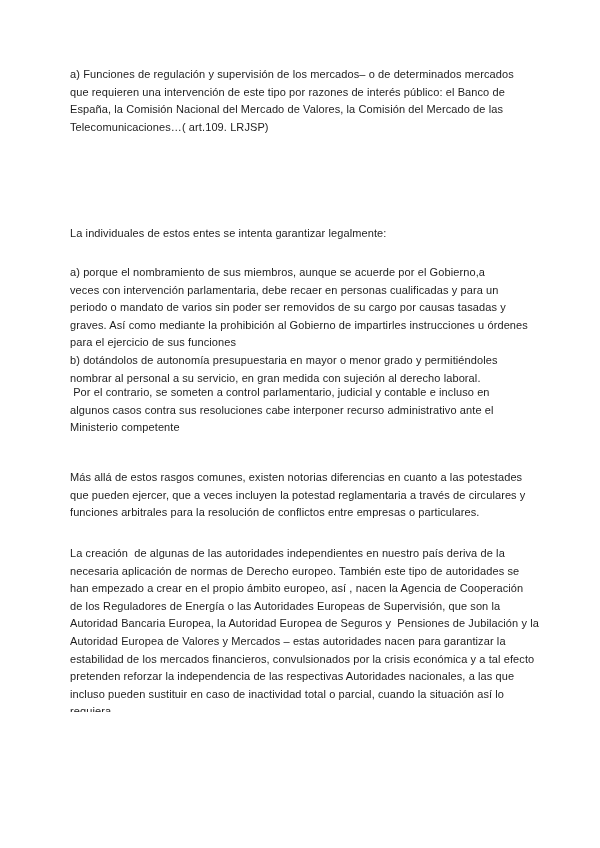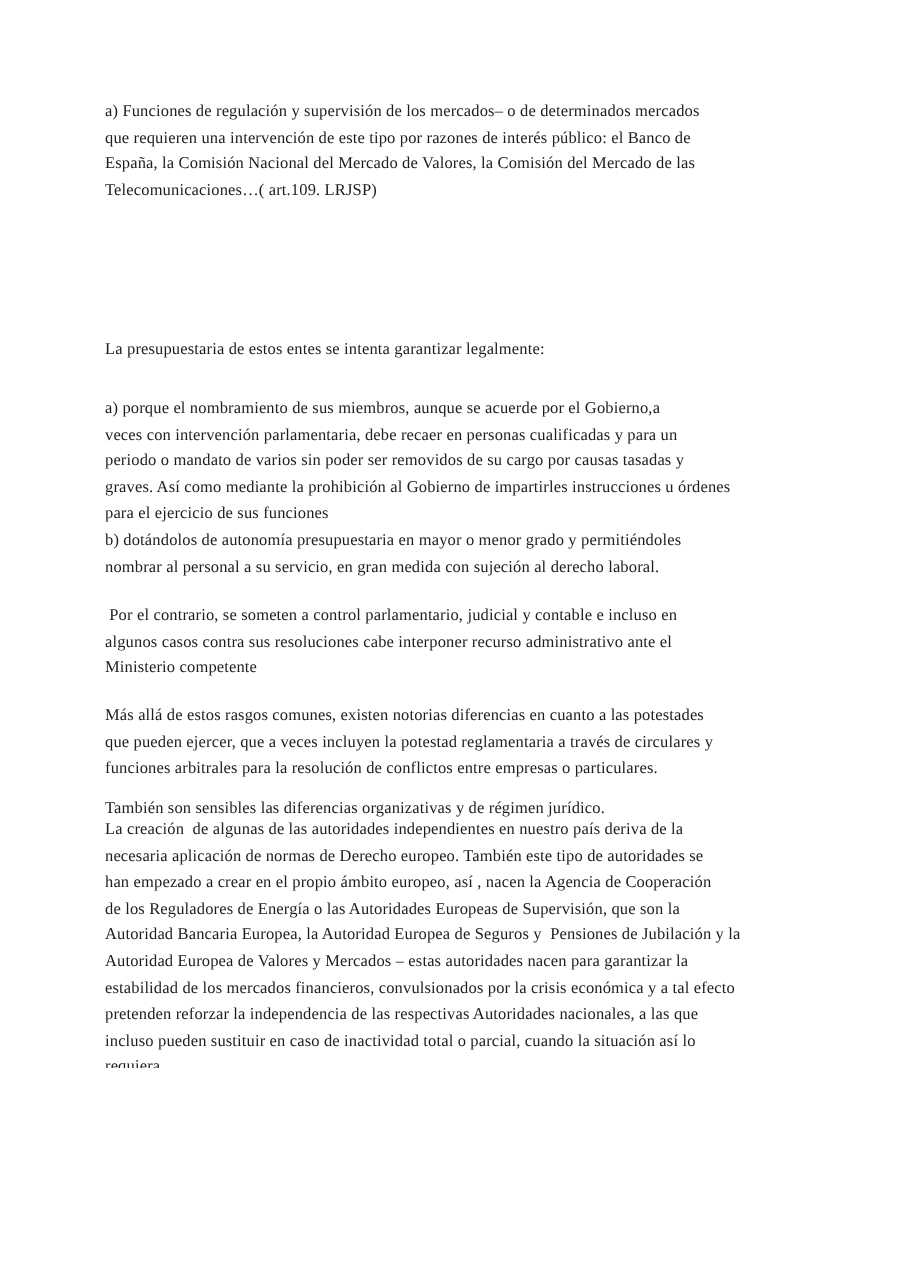--- a/index.html
+++ b/index.html
@@ -6,71 +6,70 @@
     margin: 0;
     padding: 0;
     background: #ffffff;
   }
   .page {
     position: relative;
     width: 600px;
     height: 712px;
     background: #ffffff;
     overflow: hidden;
-    font-family: Liberation Serif, serif;
+    font-family: Liberation Sans, sans-serif;
   }
   .para {
     position: absolute;
     left: 70px;
     width: 525px;
     margin: 0;
     font-size: 11px;
     line-height: 17.6px;
     color: #1d1d1d;
     white-space: pre;       
     letter-spacing: 0.1px;
   }
   .para-1 { top: 66px; }
   .para-2 { top: 154px; }
   .para-3 { top: 225px; }
   .para-4 { top: 264px; }
-  .para-5 { top: 402px; }
+  .para-5 { top: 384px; }
   .para-6 { top: 469px; }
   .para-7 { top: 531px; }
   .para-8 { top: 545px; }
 </style>
 </head>
 <body>
 
 <div class="page">
   <p class="para para-1">a) Funciones de regulación y supervisión de los mercados– o de determinados mercados
 que requieren una intervención de este tipo por razones de interés público: el Banco de
 España, la Comisión Nacional del Mercado de Valores, la Comisión del Mercado de las
 Telecomunicaciones…( art.109. LRJSP)</p>
 
 
-  <p class="para para-3">La presupuestaria de estos entes se intenta garantizar legalmente:</p>
+  <p class="para para-3">La individuales de estos entes se intenta garantizar legalmente:</p>
 
   <p class="para para-4">a) porque el nombramiento de sus miembros, aunque se acuerde por el Gobierno,a
 veces con intervención parlamentaria, debe recaer en personas cualificadas y para un
 periodo o mandato de varios sin poder ser removidos de su cargo por causas tasadas y
 graves. Así como mediante la prohibición al Gobierno de impartirles instrucciones u órdenes
 para el ejercicio de sus funciones
 b) dotándolos de autonomía presupuestaria en mayor o menor grado y permitiéndoles
 nombrar al personal a su servicio, en gran medida con sujeción al derecho laboral.</p>
 
   <p class="para para-5"> Por el contrario, se someten a control parlamentario, judicial y contable e incluso en
 algunos casos contra sus resoluciones cabe interponer recurso administrativo ante el
 Ministerio competente</p>
 
   <p class="para para-6">Más allá de estos rasgos comunes, existen notorias diferencias en cuanto a las potestades
 que pueden ejercer, que a veces incluyen la potestad reglamentaria a través de circulares y
 funciones arbitrales para la resolución de conflictos entre empresas o particulares.</p>
 
-  <p class="para para-7">También son sensibles las diferencias organizativas y de régimen jurídico.</p>
 
   <p class="para para-8">La creación  de algunas de las autoridades independientes en nuestro país deriva de la
 necesaria aplicación de normas de Derecho europeo. También este tipo de autoridades se
 han empezado a crear en el propio ámbito europeo, así , nacen la Agencia de Cooperación
 de los Reguladores de Energía o las Autoridades Europeas de Supervisión, que son la
 Autoridad Bancaria Europea, la Autoridad Europea de Seguros y  Pensiones de Jubilación y la
 Autoridad Europea de Valores y Mercados – estas autoridades nacen para garantizar la
 estabilidad de los mercados financieros, convulsionados por la crisis económica y a tal efecto
 pretenden reforzar la independencia de las respectivas Autoridades nacionales, a las que
 incluso pueden sustituir en caso de inactividad total o parcial, cuando la situación así lo

